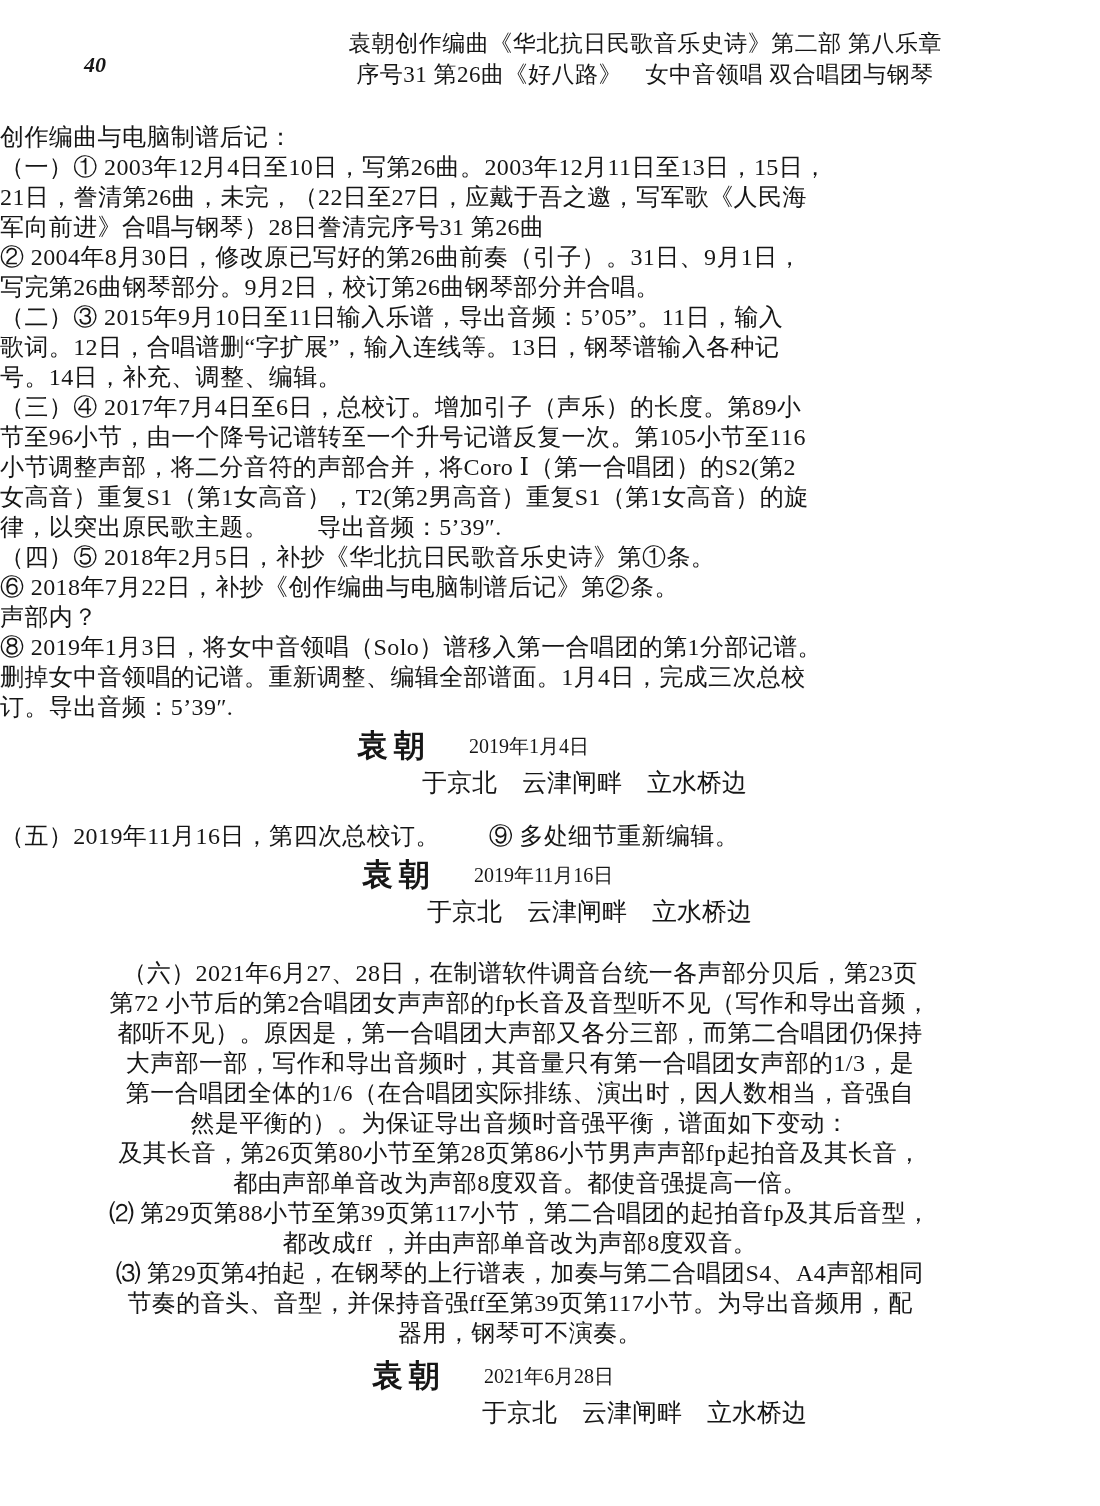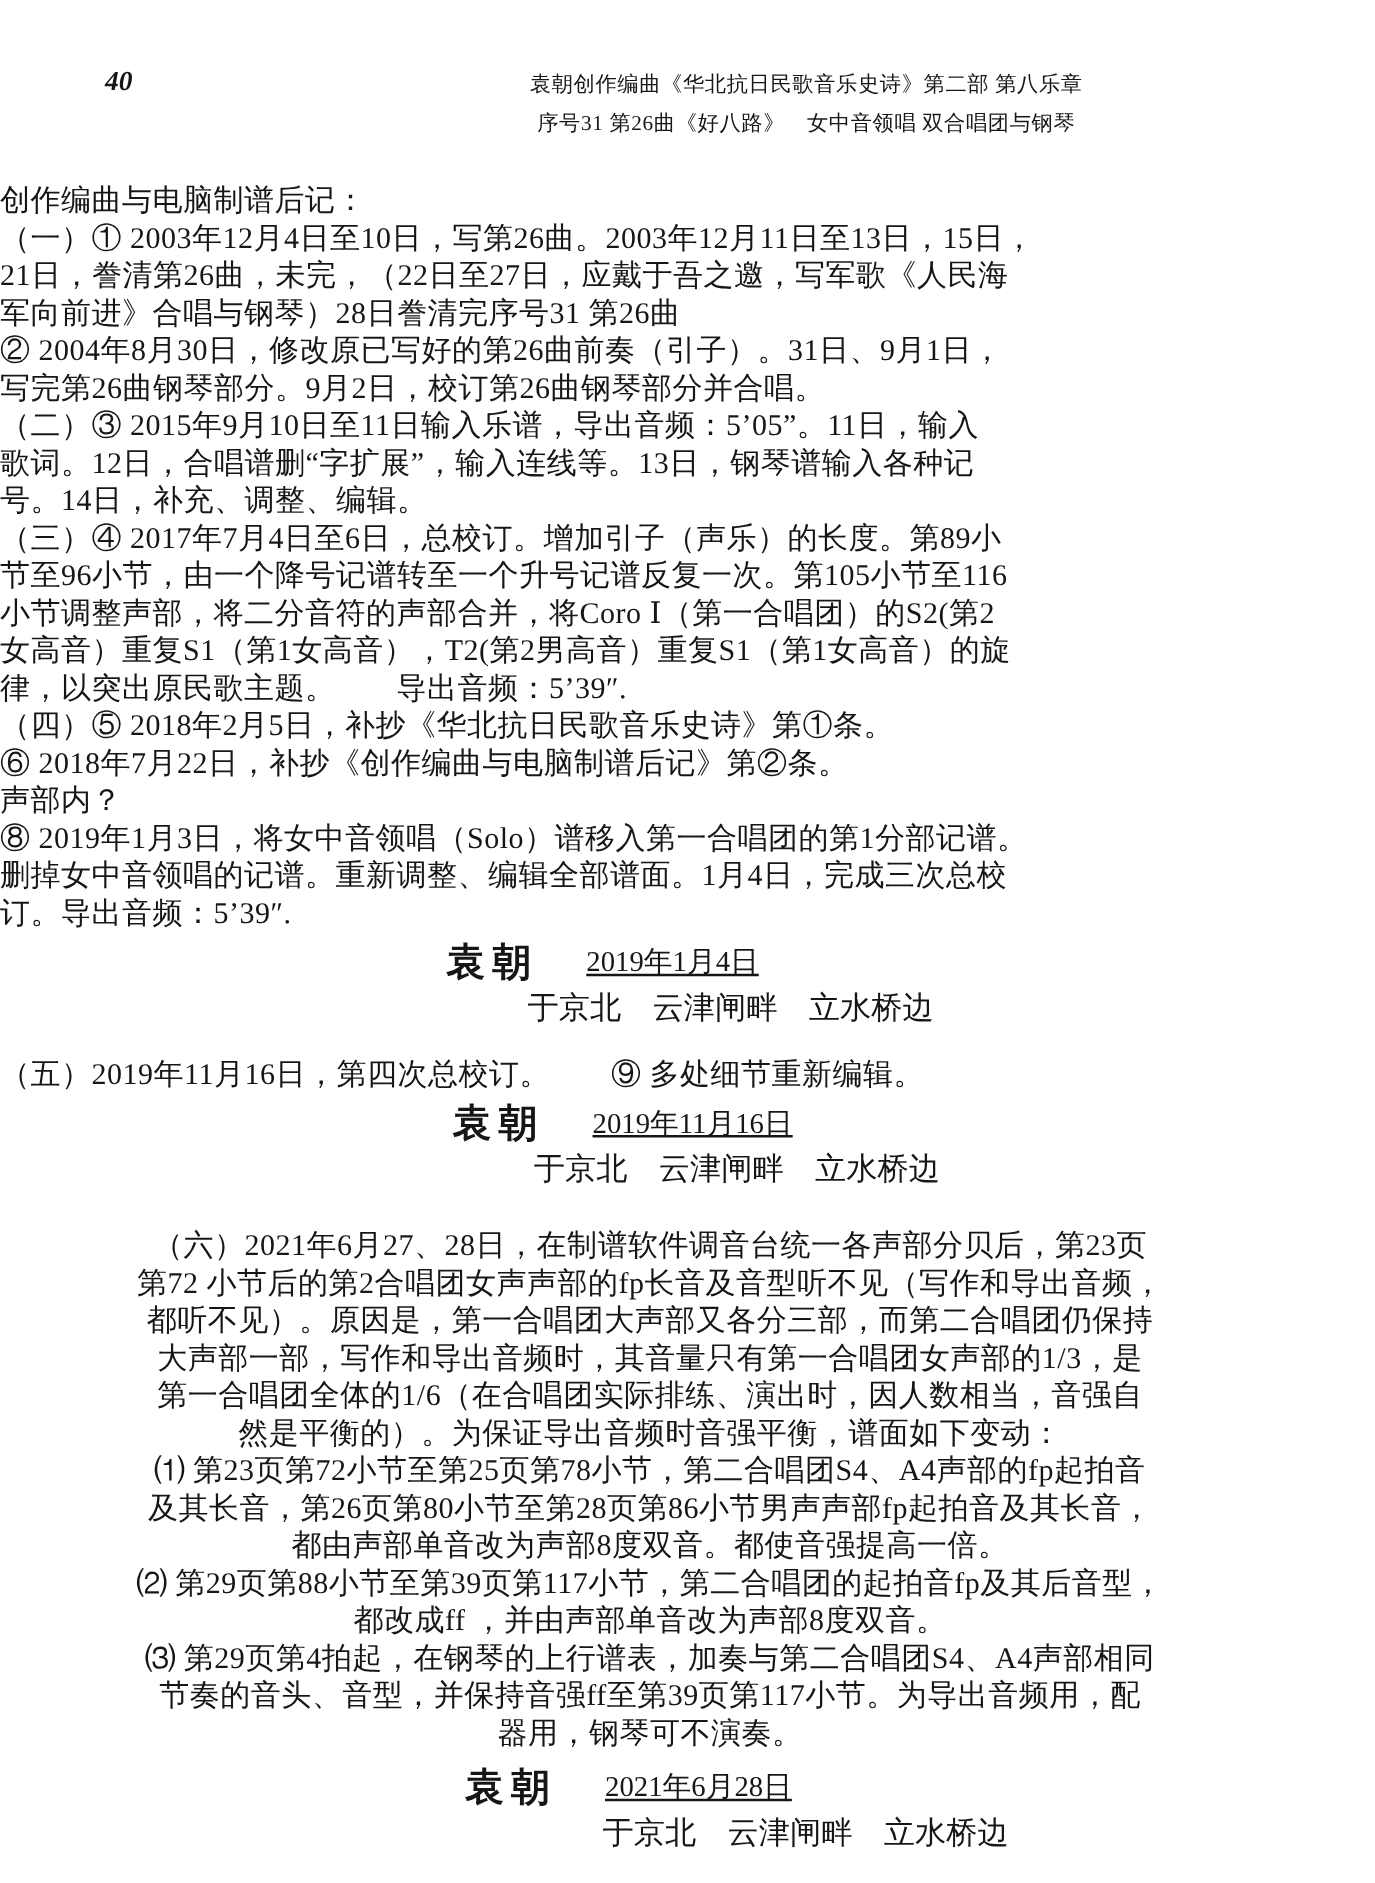--- a/index.html
+++ b/index.html
@@ -18,24 +18,24 @@
   }
   .page-number {
     position: absolute;
     left: 84px;
     top: 52px;
     font-size: 22px;
     font-weight: bold;
     font-style: italic;
   }
   .doc-header {
-    padding-top: 52px;
+    padding-top: 28px;
     padding-left: 190px;
     text-align: center;
-    font-size: 17px;
+    font-size: 23px;
     line-height: 31px;
     letter-spacing: 0.5px;
   }
   .doc-body {
     margin-top: 32px;
     padding-right: 60px;
   }
   .para { margin: 0; }
   .line {
     font-size: 24px;
@@ -50,21 +50,21 @@
     display: flex;
     align-items: center;
     gap: 38px;
     line-height: 40px;
   }
   .sig-name {
     font-size: 31px;
     font-weight: bold;
     letter-spacing: 6px;
   }
-  .sig-date { font-size: 23px; text-decoration: underline; }
+  .sig-date { font-size: 20px; }
   .sig-place {
     font-size: 25px;
     line-height: 33px;
     white-space: pre-wrap;
   }
   .sig1 .sig-row   { margin-left: 357px; }
   .sig1 .sig-place { margin-left: 422px; }
   .sig2 .sig-row   { margin-left: 362px; }
   .sig2 .sig-place { margin-left: 427px; }
   .sig3 { margin-top: 8px; }
@@ -120,21 +120,20 @@
         </div>
         <div class="sig-place">于京北　云津闸畔　立水桥边</div>
       </div>
       <div class="para sec6">
         <div class="line">（六）2021年6月27、28日，在制谱软件调音台统一各声部分贝后，第23页</div>
         <div class="line">第72 小节后的第2合唱团女声声部的fp长音及音型听不见（写作和导出音频，</div>
         <div class="line">都听不见）。原因是，第一合唱团大声部又各分三部，而第二合唱团仍保持</div>
         <div class="line">大声部一部，写作和导出音频时，其音量只有第一合唱团女声部的1/3，是</div>
         <div class="line">第一合唱团全体的1/6（在合唱团实际排练、演出时，因人数相当，音强自</div>
         <div class="line">然是平衡的）。为保证导出音频时音强平衡，谱面如下变动：</div>
-        <div class="line">⑴ 第23页第72小节至第25页第78小节，第二合唱团S4、A4声部的fp起拍音</div>
         <div class="line">及其长音，第26页第80小节至第28页第86小节男声声部fp起拍音及其长音，</div>
         <div class="line">都由声部单音改为声部8度双音。都使音强提高一倍。</div>
         <div class="line">⑵ 第29页第88小节至第39页第117小节，第二合唱团的起拍音fp及其后音型，</div>
         <div class="line">都改成ff ，并由声部单音改为声部8度双音。</div>
         <div class="line">⑶ 第29页第4拍起，在钢琴的上行谱表，加奏与第二合唱团S4、A4声部相同</div>
         <div class="line">节奏的音头、音型，并保持音强ff至第39页第117小节。为导出音频用，配</div>
         <div class="line">器用，钢琴可不演奏。</div>
       </div>
       <div class="sig sig3">
         <div class="sig-row">

